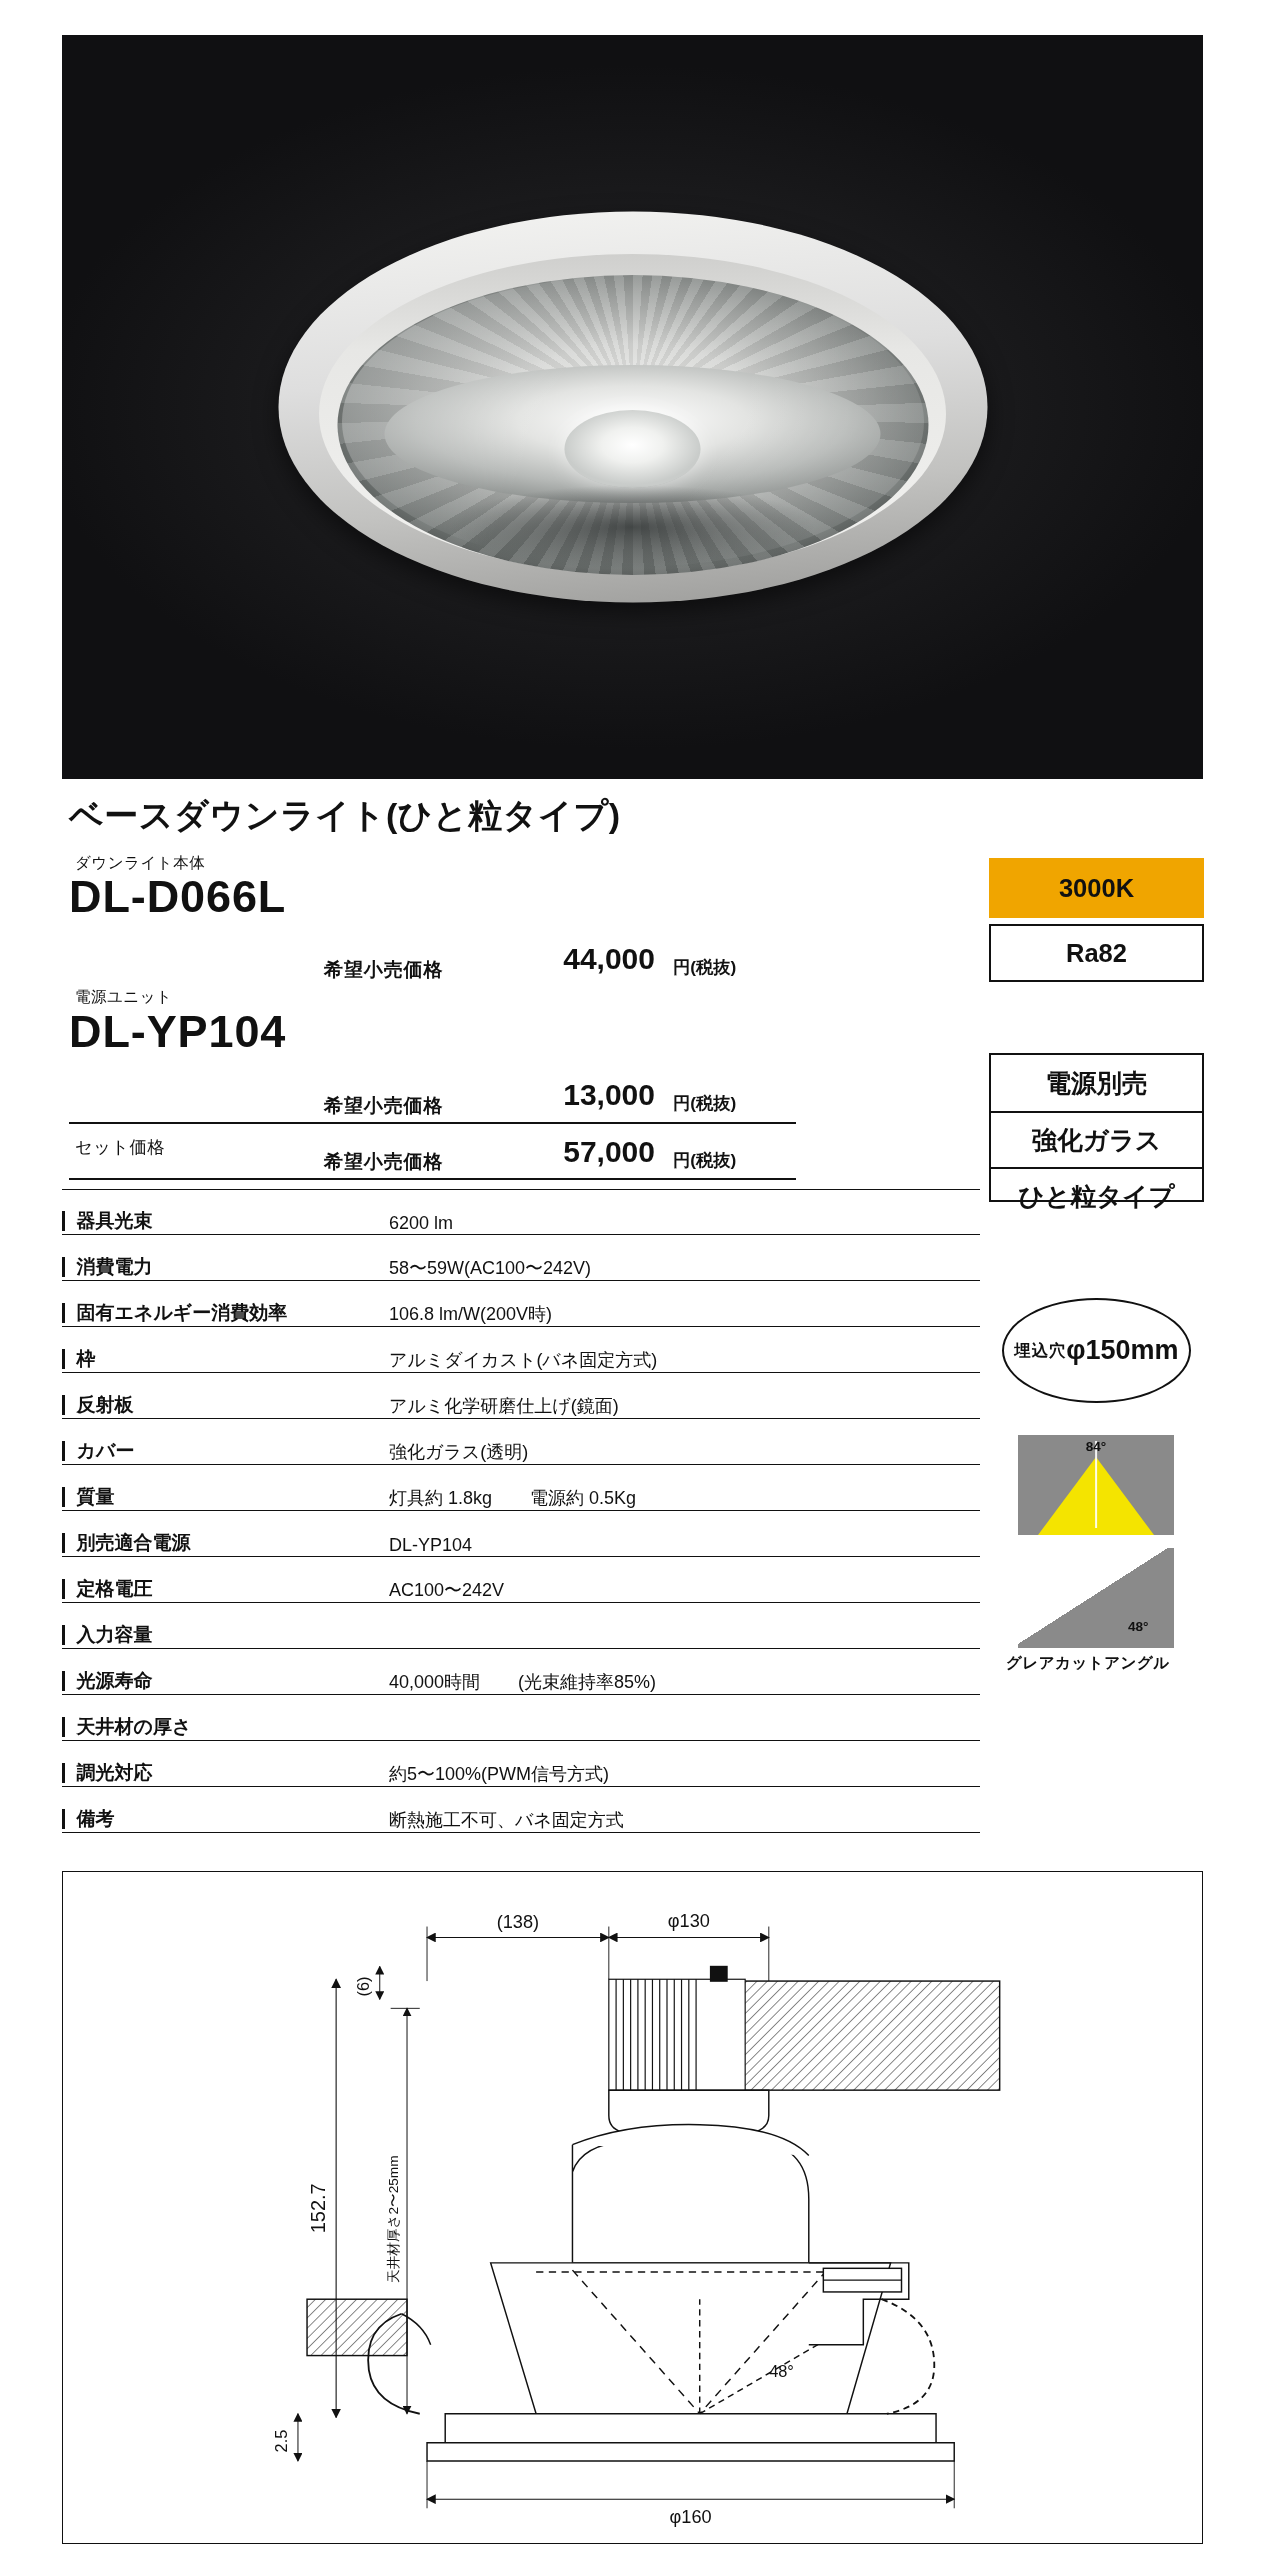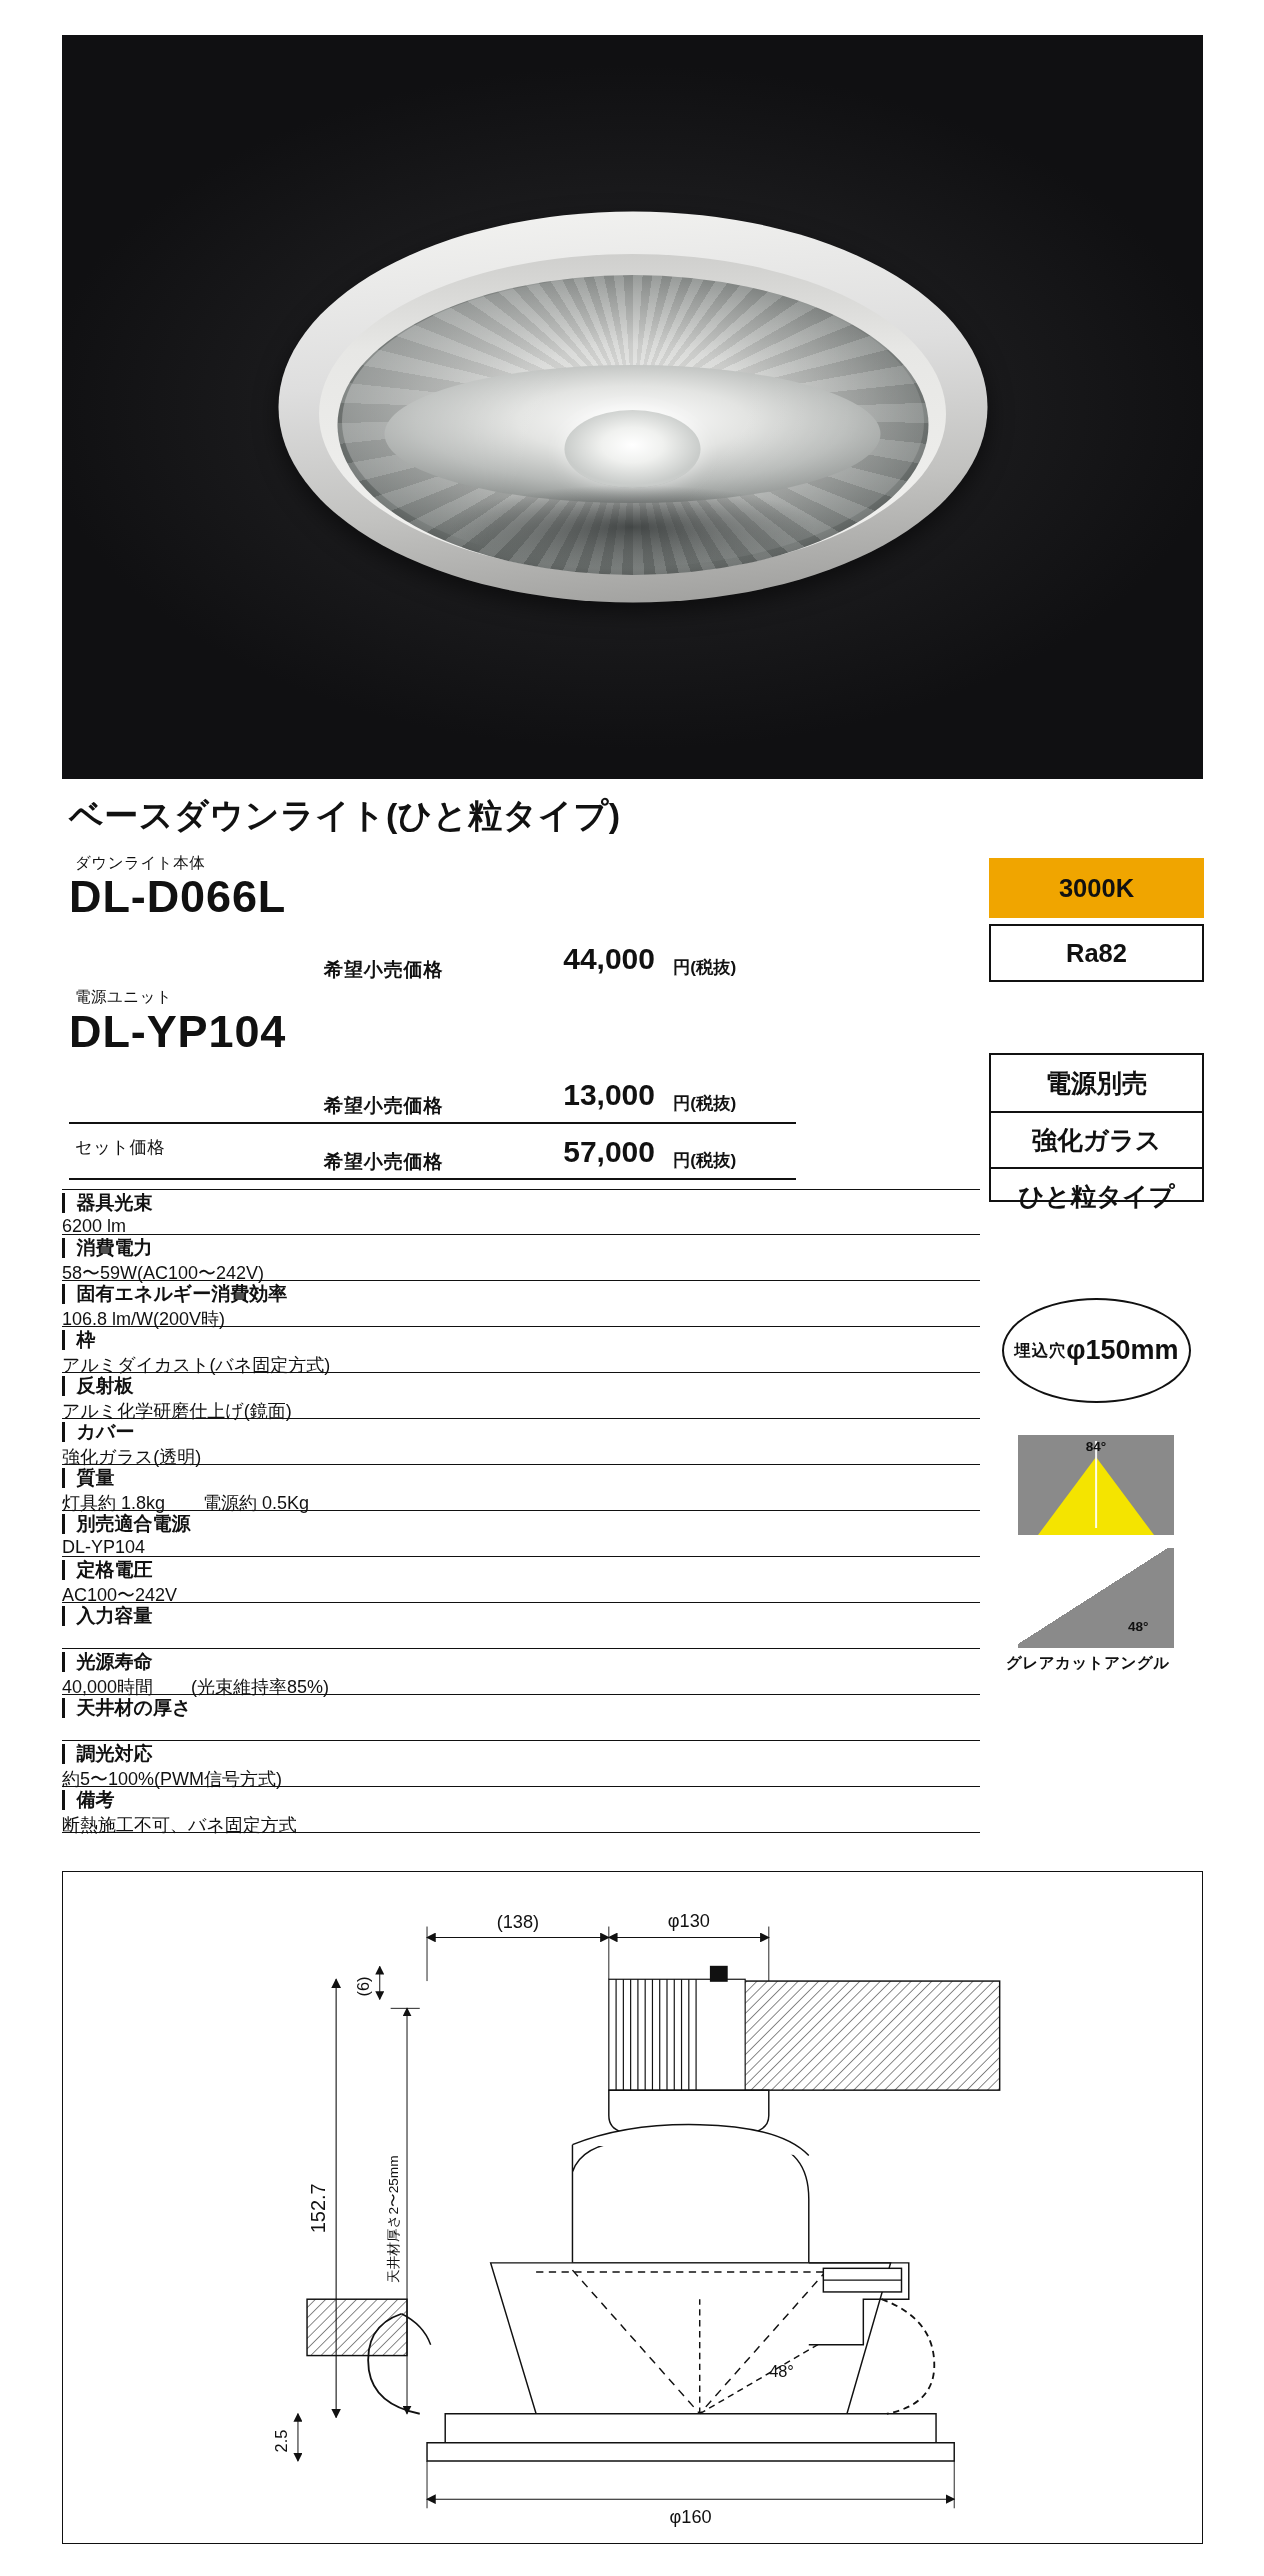--- a/index.html
+++ b/index.html
@@ -157,24 +157,23 @@
 
   
   .spec-table {
     position: absolute;
     left: 62px;
     top: 1189px;
     width: 918px;
   }
   .spec-row {
     display: flex;
-    align-items: flex-start;
+    align-items: flex-end;
     height: 46px;
     border-bottom: 0.9px solid #111;
-    flex-direction: column;
   }
   .spec-row:first-child { border-top: 0.9px solid #111; }
   .spec-key {
     width: 327px;
     font-size: 19px;
     font-weight: bold;
     padding-left: 14.5px;
     position: relative;
     white-space: nowrap;
   }

